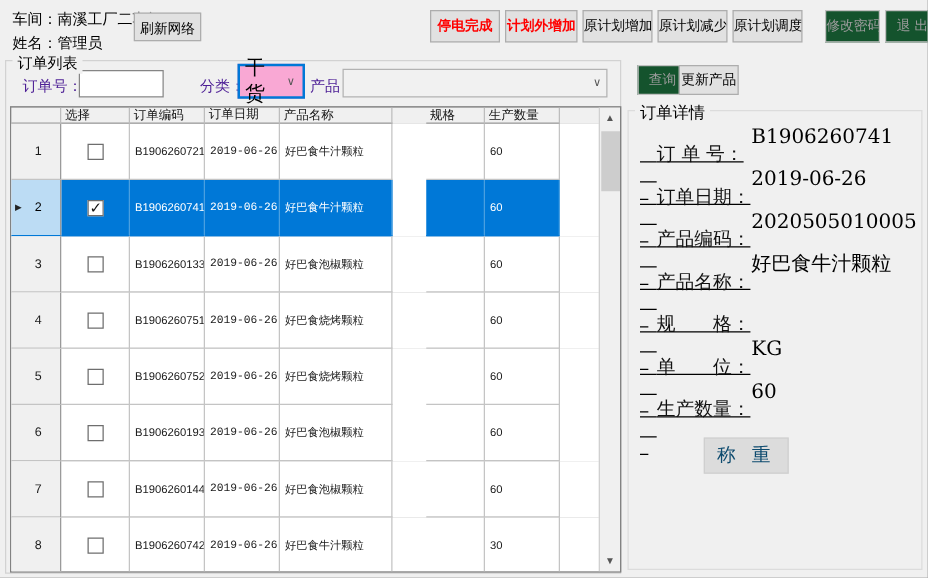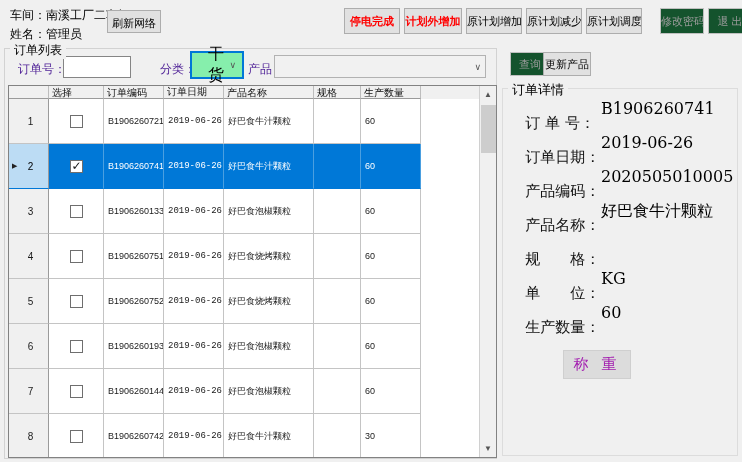--- a/index.html
+++ b/index.html
@@ -28,22 +28,22 @@
 
   
   .field-label { position:absolute; font-size:12px; color:#4c1d95; white-space:pre; }
   .textbox {
     position:absolute; background:#fff; border:1px solid #858585;
     font-size:12px; padding:2px 4px; font-family:inherit;
   }
   .combo { position:absolute; display:flex; align-items:center; }
   .combo .chev { margin-left:auto; font-size:9px; color:#555; padding-right:4px; }
   .combo-cat {
-    background:#86efac; border:2px solid #0078d7; font-size:16px;
-    padding-left:16px; letter-spacing:2px;
+    background:#f9a8d4; border:2px solid #0078d7; font-size:16px;
+    padding-left:4px; letter-spacing:2px;
   }
   .combo-prod { background:#f1f1f1; border:1px solid #b2b2b2; font-size:12px; padding-left:4px; color:#444; }
 
   
   .grid {
     position:absolute; left:8px; top:85px; width:489px; height:373px;
     background:#ababab; border:1px solid #828282; overflow:hidden;
   }
   .thead { display:flex; height:13px; background:#f0f0f0; }
   .hcell {
@@ -56,45 +56,45 @@
     display:flex; align-items:center; padding-left:4px; font-size:9px; color:#1a1a1a;
     border-right:1px solid #c4c4c4; border-bottom:1px solid #c4c4c4;
     overflow:hidden; white-space:nowrap;
   }
   .rowhdr {
     background:#f0f0f0; justify-content:center; font-size:10px;
     border-right:1px solid #9a9a9a; position:relative;
   }
   .row-arrow { position:absolute; left:3px; font-size:7px; color:#222; visibility:hidden; }
   .w0{width:40px;} .w1{width:55px;} .w2{width:60px;} .w3{width:60px;font-family:Liberation Mono, monospace;}
-  .w4{width:90px;} .w5{width:47px;} .w6{width:60px;}
+  .w4{width:90px;} .w5{width:47px;margin-left:27px;} .w6{width:60px;}
   .ckcell { justify-content:center; padding-left:0; }
   .checkbox {
     width:13px; height:13px; background:#fff; border:1px solid #6e6e6e;
     position:relative;
   }
   .checkbox.checked::after {
     content:"✓"; position:absolute; left:1px; top:-2px; font-size:12px; color:#111; font-weight:bold;
   }
   .trow.selected .cell { background:#0078d7; color:#fff; border-right-color:#4a9fe0; border-bottom-color:#0078d7; }
   .trow.selected .rowhdr { background:#bcdcf4; color:#000; border-right-color:#9a9a9a; }
   .trow.selected .row-arrow { visibility:visible; }
 
   
   .vscroll { position:absolute; right:0; top:0; width:17px; height:100%; background:#f0f0f0; border-left:1px solid #d0d0d0; }
   .scroll-arrow { position:absolute; left:0; width:100%; height:17px; text-align:center; font-size:8px; color:#555; line-height:17px; cursor:pointer; }
   .scroll-thumb { position:absolute; left:1px; width:15px; top:19px; height:48px; background:#cdcdcd; cursor:grab; }
 
   
-  .detail-row { position:absolute; white-space:pre; }
+  .detail-row { position:absolute; white-space:pre;text-decoration:underline; }
   .detail-label { font-family:"DejaVu Serif","Liberation Serif",serif; font-size:15px; color:#111; white-space:pre; }
   .detail-value { font-family:"DejaVu Serif","Liberation Serif",serif; font-size:16px; color:#000; position:absolute; left:89px; top:-1px; white-space:nowrap; }
   .weigh-btn {
     position:absolute; left:563px; top:350px; width:68px; height:29px;
-    background:#dcdcdc; border:1px solid #cfcfcf; color:#a21caf;
+    background:#dcdcdc; border:1px solid #cfcfcf; color:#0c4a6e;
     font-family:"DejaVu Serif","Liberation Serif",serif; font-size:15px; letter-spacing:4px;
   }
 </style>
 </head>
 <body>
 
 <div class="abs" style="left:10px;top:7px;">
   <span>车间：</span><span>南溪工厂二车间</span>
 </div>
 <div class="abs" style="left:10px;top:26px;">

